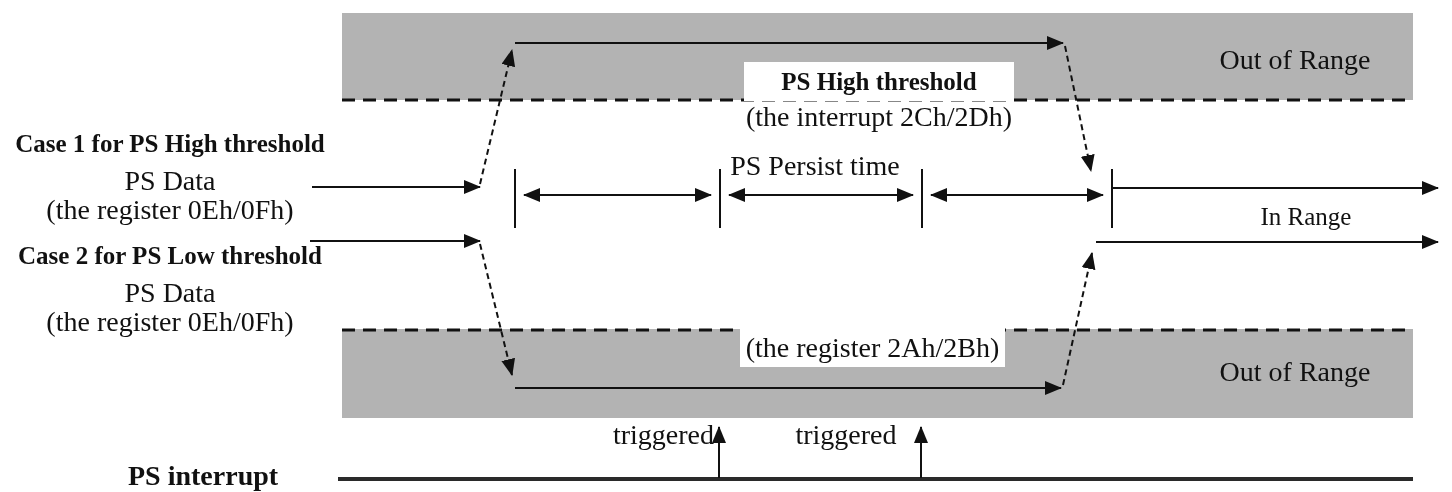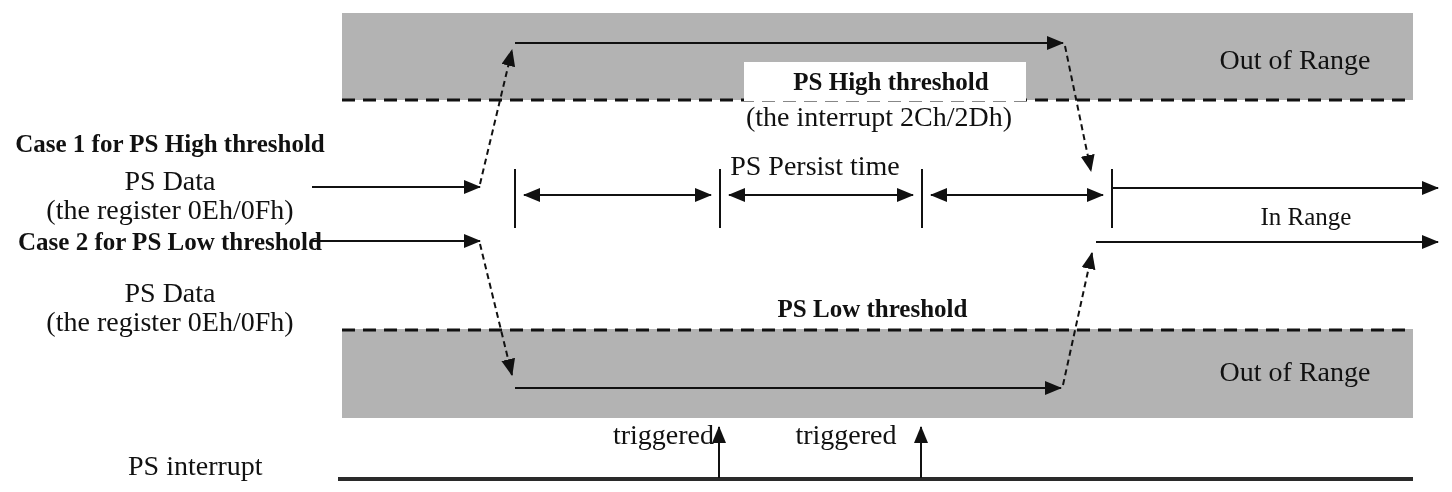--- a/index.html
+++ b/index.html
@@ -32,21 +32,20 @@
   .whitebox {
     position: absolute;
     z-index: 2;
     background: #ffffff;
     display: flex;
     align-items: center;
     justify-content: center;
     font-family: "Liberation Serif", serif;
     color: #111;
     white-space: nowrap;
-    padding-left: 12px;
   }
   
   .leftcol { left: 0; width: 340px; text-align: center; margin-top: 36px; }
 </style>
 </head>
 <body>
 
 <div id="stage">
 
   <svg id="linework" width="1452" height="492" viewBox="0 0 1452 492">
@@ -106,32 +105,32 @@
       <line x1="719" y1="478" x2="719" y2="427" stroke="#111" stroke-width="2" marker-end="url(#arr)"></line>
     </g>
     <g>
       <line x1="921" y1="478" x2="921" y2="427" stroke="#111" stroke-width="2" marker-end="url(#arr)"></line>
     </g>
   </svg>
 
   <div class="lbl leftcol bold fs25" style="top:94px;">Case 1 for PS High threshold</div>
   <div class="lbl leftcol fs24" style="top:129px;">PS Data</div>
   <div class="lbl leftcol fs24" style="top:158px;">(the register 0Eh/0Fh)</div>
-  <div class="lbl leftcol bold fs25" style="top:192px;">Case 2 for PS Low threshold</div>
+  <div class="lbl leftcol bold fs25" style="top:206px;">Case 2 for PS Low threshold</div>
   <div class="lbl leftcol fs24" style="top:241px;">PS Data</div>
   <div class="lbl leftcol fs24" style="top:270px;">(the register 0Eh/0Fh)</div>
 
   <div class="whitebox bold fs25" style="left:744px; top:62px; width:270px; height:39px;">PS High threshold</div>
   <div class="lbl center fs24" style="left:744px; top:101px; width:270px;">(the interrupt 2Ch/2Dh)</div>
 
-  <div class="lbl center bold fs25" style="left:740px; top:295px; width:265px;">PS Low threshold</div>
+  <div class="whitebox fs24" style="left:740px; top:328px; width:265px; height:39px;">(the register 2Ah/2Bh)</div>
 
   <div class="lbl center fs24" style="left:1180px; top:44px; width:230px;">Out of Range</div>
   <div class="lbl center fs24" style="left:1180px; top:356px; width:230px;">Out of Range</div>
   <div class="lbl center fs24" style="left:705px; top:150px; width:220px;">PS Persist time</div>
 
   <div class="lbl center fs25" style="left:1196px; top:203px; width:220px;">In Range</div>
   <div class="lbl fs24" style="left:604px; top:419px; width:110px; text-align:right;">triggered</div>
   <div class="lbl center fs24" style="left:791px; top:419px; width:110px;">triggered</div>
 
-  <div class="lbl fs24" style="left:128px; top:450px;">PS interrupt</div>
+  <div class="lbl fs24" style="left:128px; top:460px;font-weight:bold;">PS interrupt</div>
 
 </div>
 
 </body></html>

